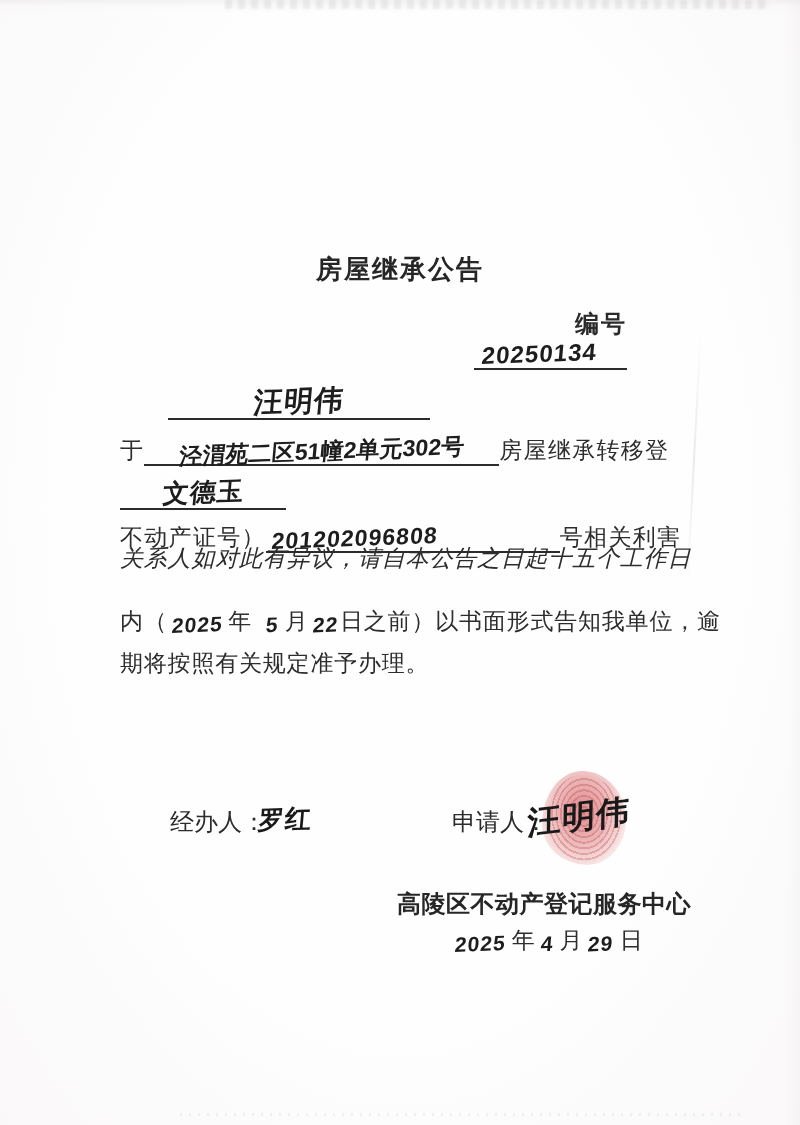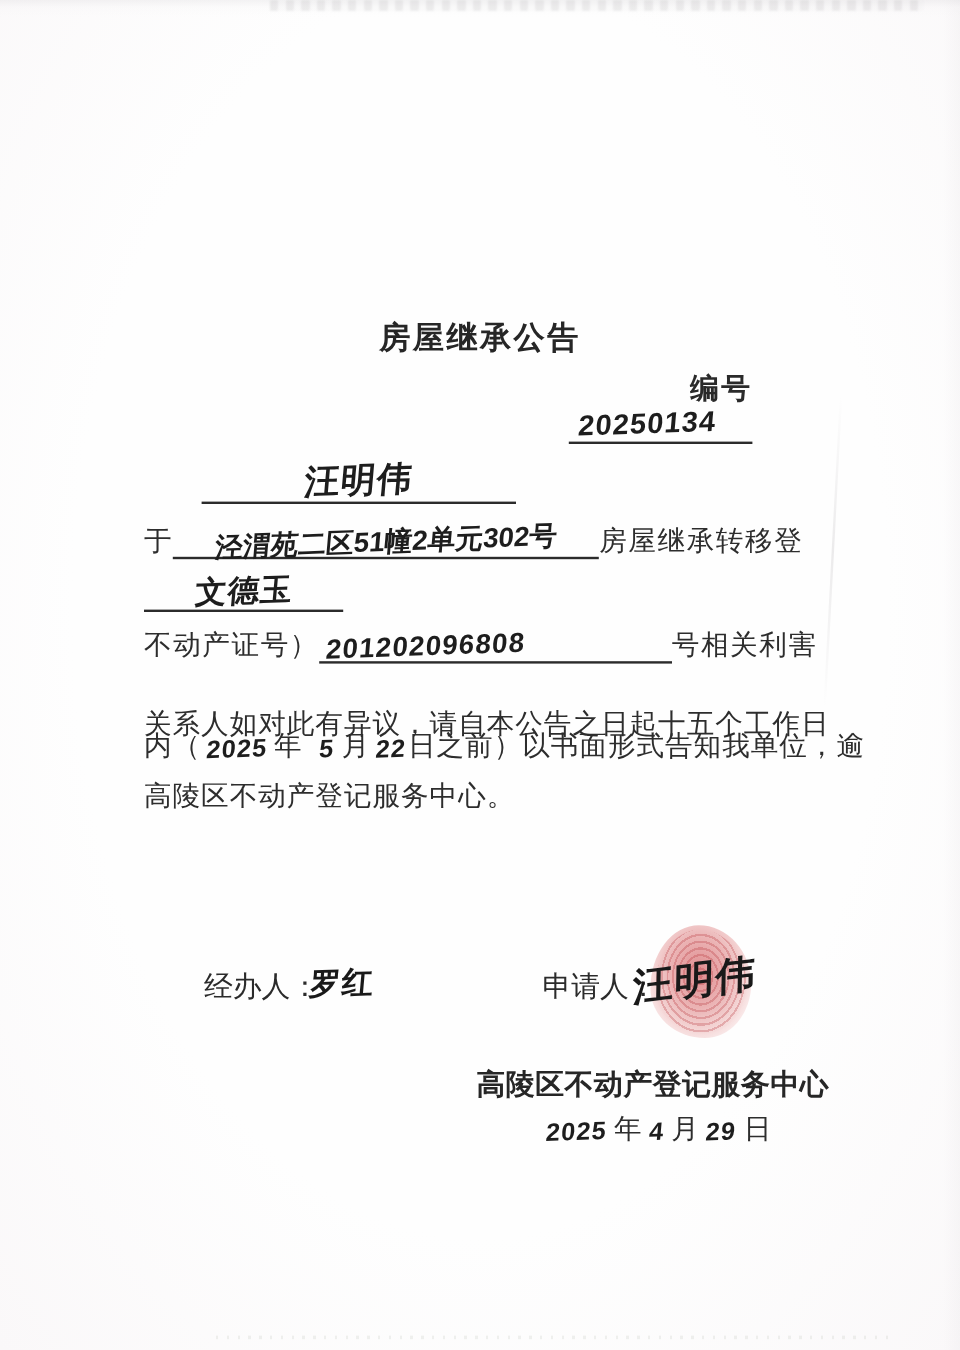--- a/index.html
+++ b/index.html
@@ -27,21 +27,21 @@
     transform:rotate(3deg);
   }
   .speckle-bottom{
     position:absolute;left:180px;top:1113px;width:560px;height:3px;
     background:repeating-linear-gradient(90deg, rgba(120,130,110,0.18) 0 2px, transparent 2px 9px);
     filter:blur(0.5px);opacity:.6;
   }
 
   .printed{color:#2d2d2d;}
   .title{
-    position:absolute;left:316px;top:264px;
+    position:absolute;left:316px;top:252px;
     font-family:"Liberation Serif",serif;font-weight:bold;
     font-size:26px;letter-spacing:2px;color:#262626;
   }
   .no-row{position:absolute;left:470px;top:308px;font-size:24px;display:flex;align-items:flex-end;flex-direction:column;}
   .no-row .label{font-weight:bold;letter-spacing:2px;color:#2a2a2a;}
   .blank{
     display:inline-block;border-bottom:2px solid #2b2b2b;
     text-align:center;vertical-align:bottom;line-height:1.15;
   }
   .hw{
@@ -119,36 +119,36 @@
   </div>
 
   <div class="line" style="top:521px;">
     <span class="printed">不动产证号）</span>
     <span class="blank" style="width:288px;text-align:left;padding-left:6px;">
       <span class="hw" style="font-size:23px;">201202096808</span>
     </span>
     <span class="printed">号相关利害</span>
   </div>
 
-  <div class="line" style="top:587px;letter-spacing:0.8px;">
+  <div class="line" style="top:542px;letter-spacing:0.8px;font-style:italic;">
     <span class="printed">关系人如对此有异议，请自本公告之日起十五个工作日</span>
   </div>
 
   <div class="line" style="top:605px;letter-spacing:0.8px;">
     <span class="printed">内（</span>
     <span class="hw hw-num" style="margin:0 6px 0 4px;">2025</span>
     <span class="printed">年</span>
     <span class="hw hw-num" style="margin:0 6px 0 14px;">5</span>
     <span class="printed">月</span>
     <span class="hw hw-num" style="margin:0 2px 0 4px;">22</span>
     <span class="printed">日之前）以书面形式告知我单位，逾</span>
   </div>
 
   <div class="line" style="top:647px;letter-spacing:0.8px;">
-    <span class="printed">高陵区不动产登记服务中心。</span>
+    <span class="printed">期将按照有关规定准予办理。</span>
   </div>
 
   <div class="sig-row" style="left:170px;top:806px;">经办人：</div>
   <div class="sig-hw hw" style="left:258px;top:802px;font-size:26px;">罗红</div>
 
   <div class="sig-row" style="left:452px;top:806px;">申请人：</div>
   <div class="fingerprint"></div>
   <div class="sig-hw hw" style="left:528px;top:795px;font-size:33px;transform:skewX(-8deg) rotate(-7deg);z-index:3;">汪明伟</div>
 
   <div class="org">高陵区不动产登记服务中心</div>

